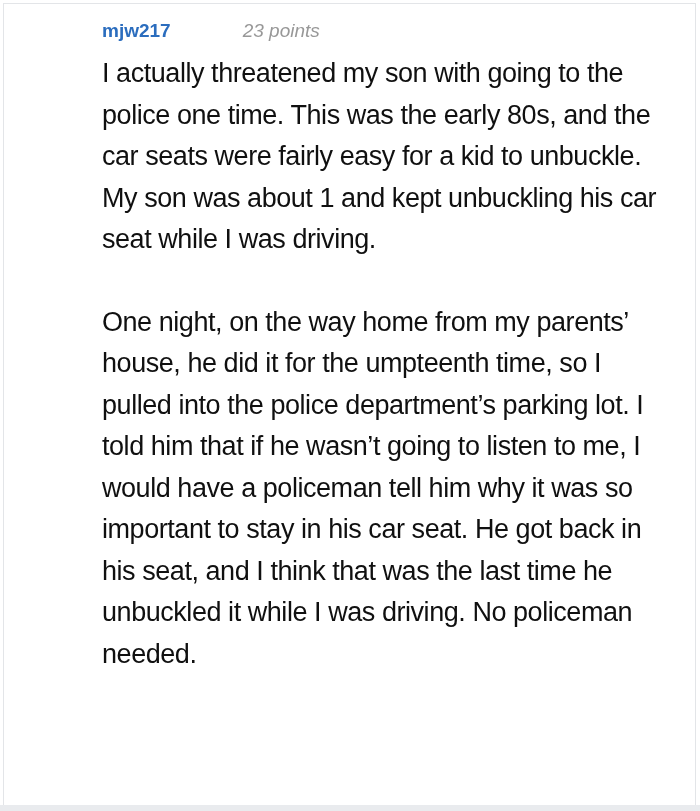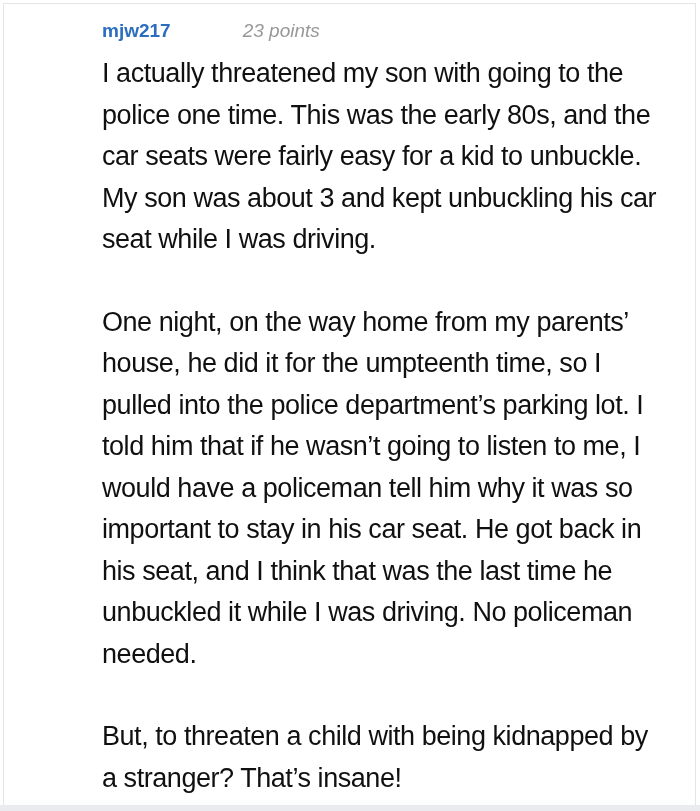--- a/index.html
+++ b/index.html
@@ -80,29 +80,27 @@
 <div class="page">
   <div class="comment-card">
     <div class="comment-header">
       <span class="username">mjw217</span>
       <span class="meta points">23 points</span>
     </div>
     <div class="comment-body">
       <p>I actually threatened my son with going to the
 police one time. This was the early 80s, and the
 car seats were fairly easy for a kid to unbuckle.
-My son was about 3 and kept unbuckling his car
+My son was about 1 and kept unbuckling his car
 seat while I was driving.</p>
       <p>One night, on the way home from my parents’
 house, he did it for the umpteenth time, so I
 pulled into the police department’s parking lot. I
 told him that if he wasn’t going to listen to me, I
 would have a policeman tell him why it was so
 important to stay in his car seat. He got back in
 his seat, and I think that was the last time he
 unbuckled it while I was driving. No policeman
 needed.</p>
-      <p>But, to threaten a child with being kidnapped by
-a stranger? That’s insane!</p>
     </div>
   </div>
   <div class="bottom-strip"></div>
 </div>
 
 </body></html>

